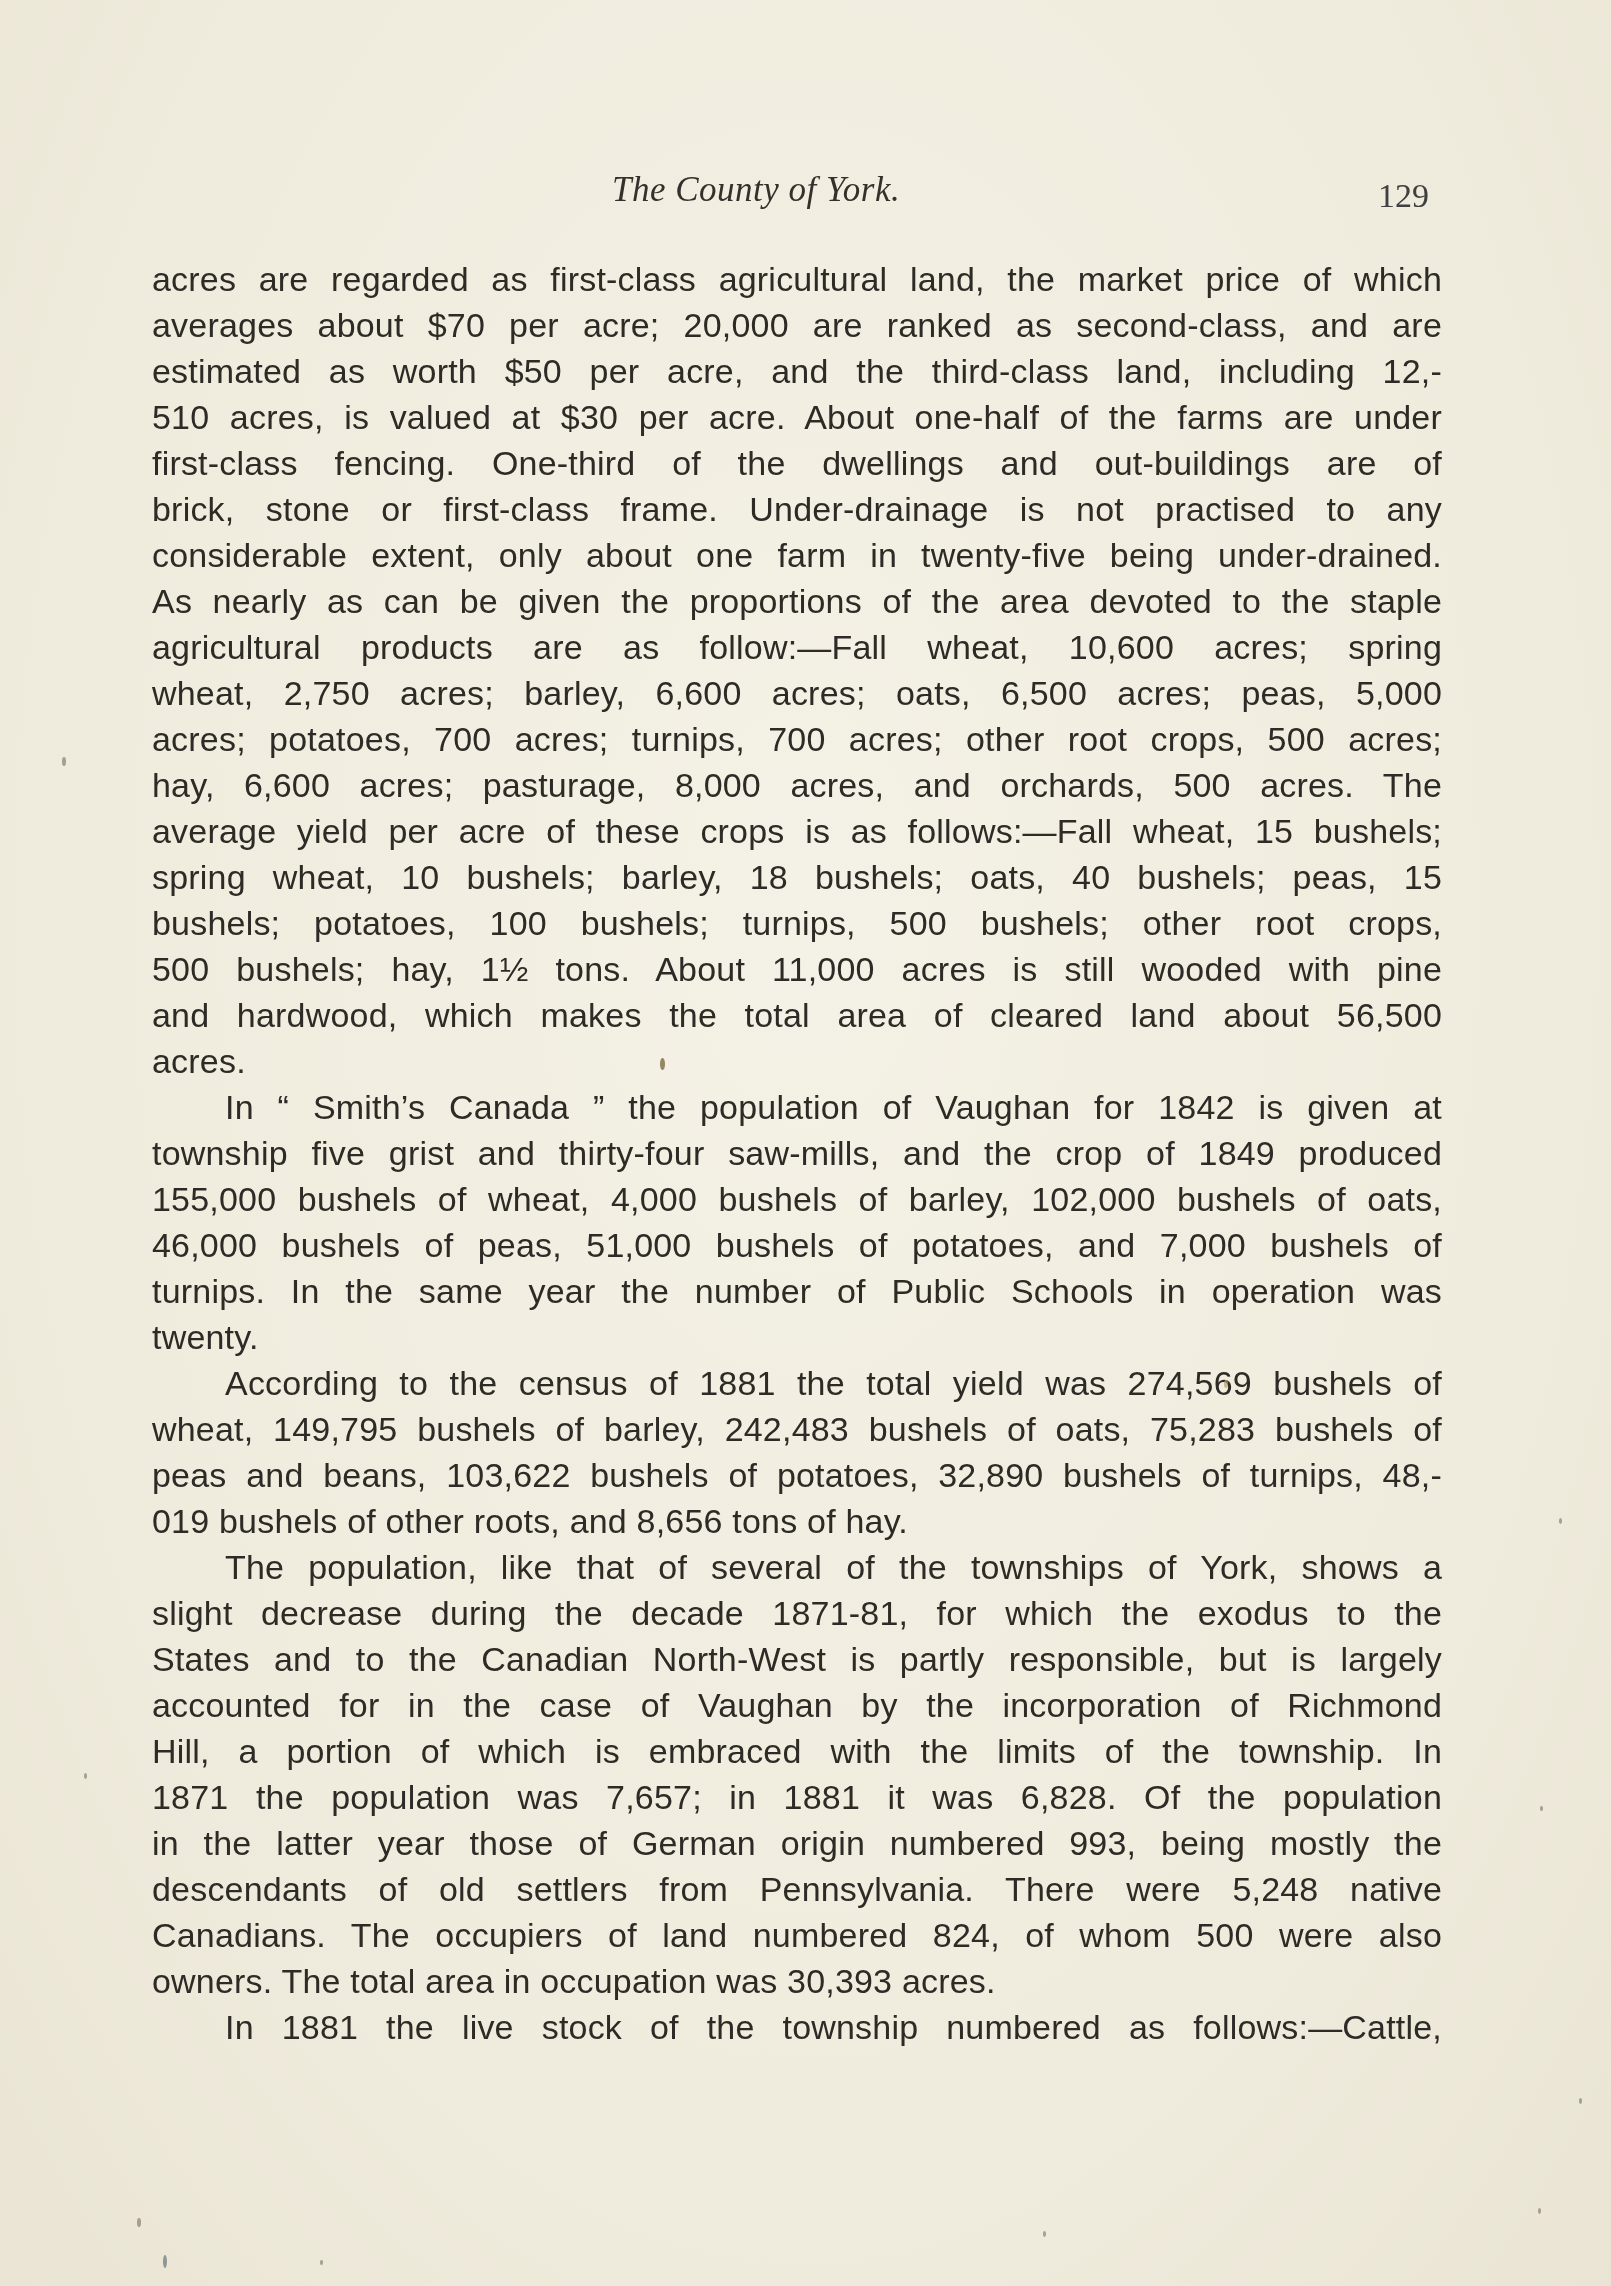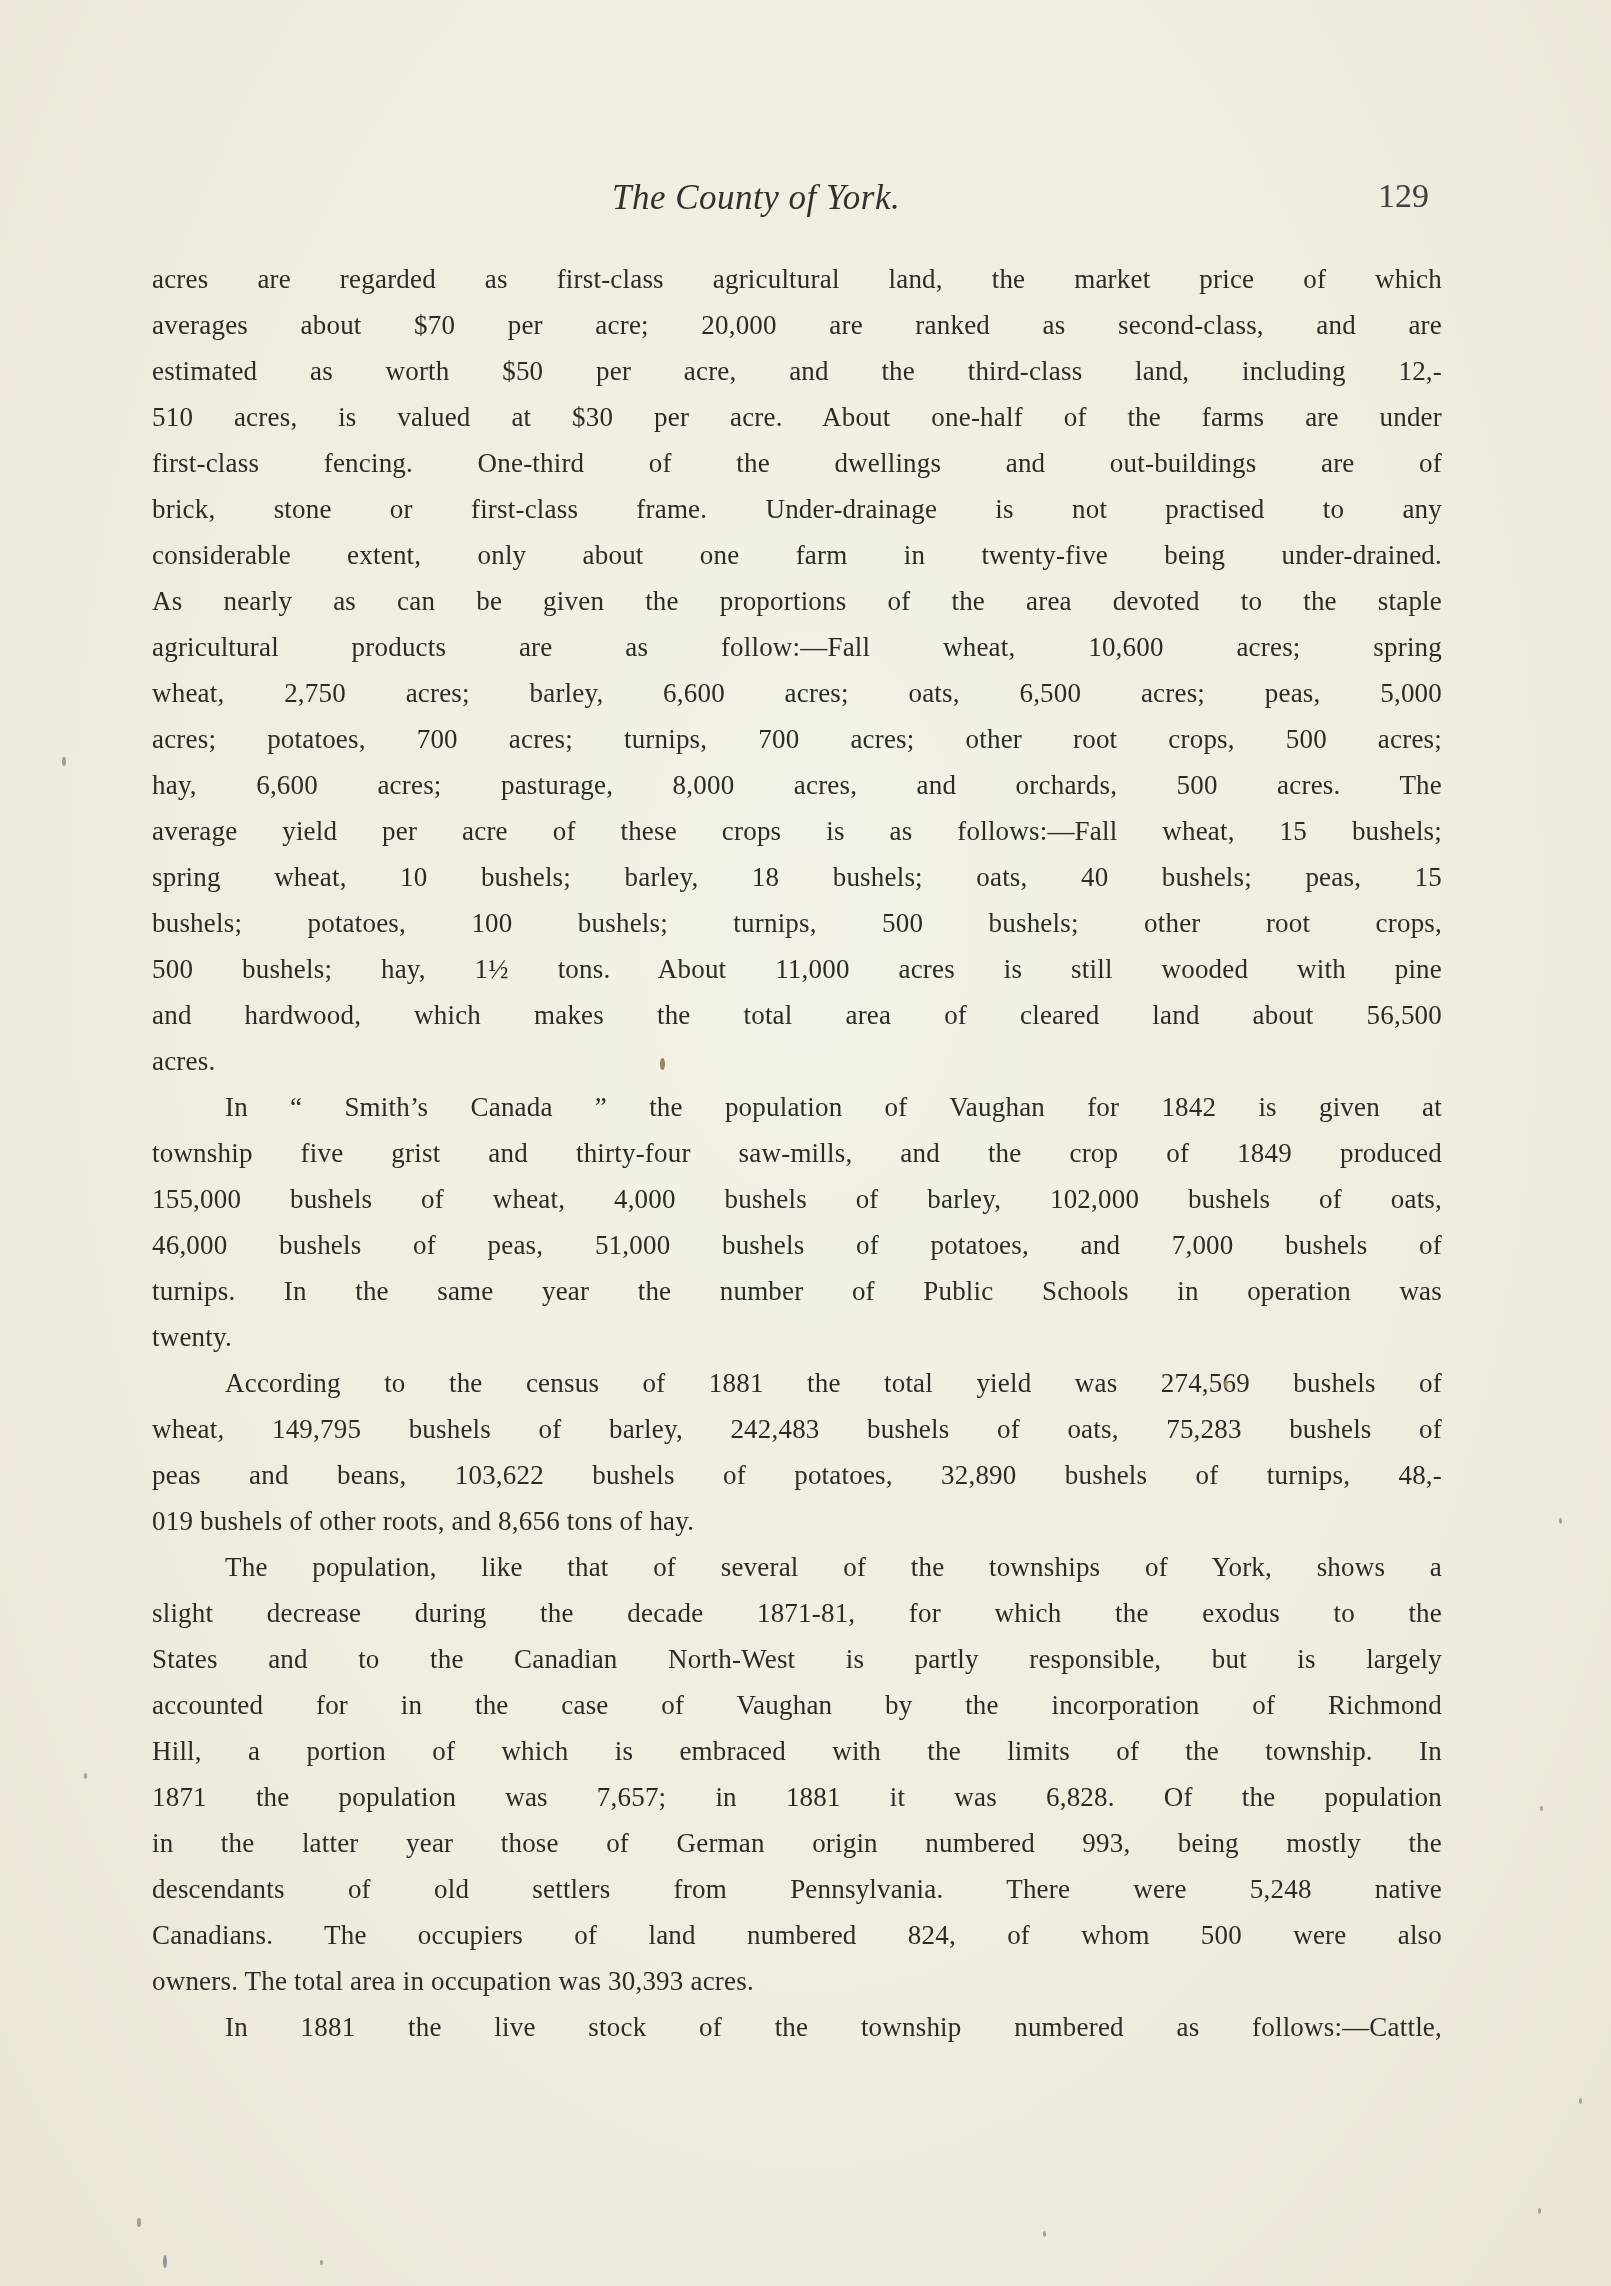--- a/index.html
+++ b/index.html
@@ -31,42 +31,41 @@
     }
     .running-title {
       position: absolute;
       left: 612px;
       top: 3.8px;
       font-family: "Liberation Serif", "DejaVu Serif", serif;
       font-style: italic;
       font-size: 35px;
       letter-spacing: 0.5px;
       color: #34312c;
-      margin-top: 8px;
     }
     .page-number {
       position: absolute;
       left: 1378px;
       top: 11.3px;
       font-family: "Liberation Serif", "DejaVu Serif", serif;
       font-size: 34px;
       color: #404040;
     }
     .body-text {
       position: absolute;
       left: 152px;
       top: 256px;
       width: 1290px;
     }
     .line {
       display: block;
       height: 46px;
       line-height: 46px;
-      font-family: Liberation Serif, serif;
-      font-size: 27px;
+      font-family: Liberation Sans, sans-serif;
+      font-size: 34px;
       text-align: justify;
       text-align-last: justify;
       white-space: nowrap;
       overflow: visible;
       letter-spacing: 0.2px;
       color: #2e2b27;
     }
     .line.last {
       text-align-last: left;
     }

